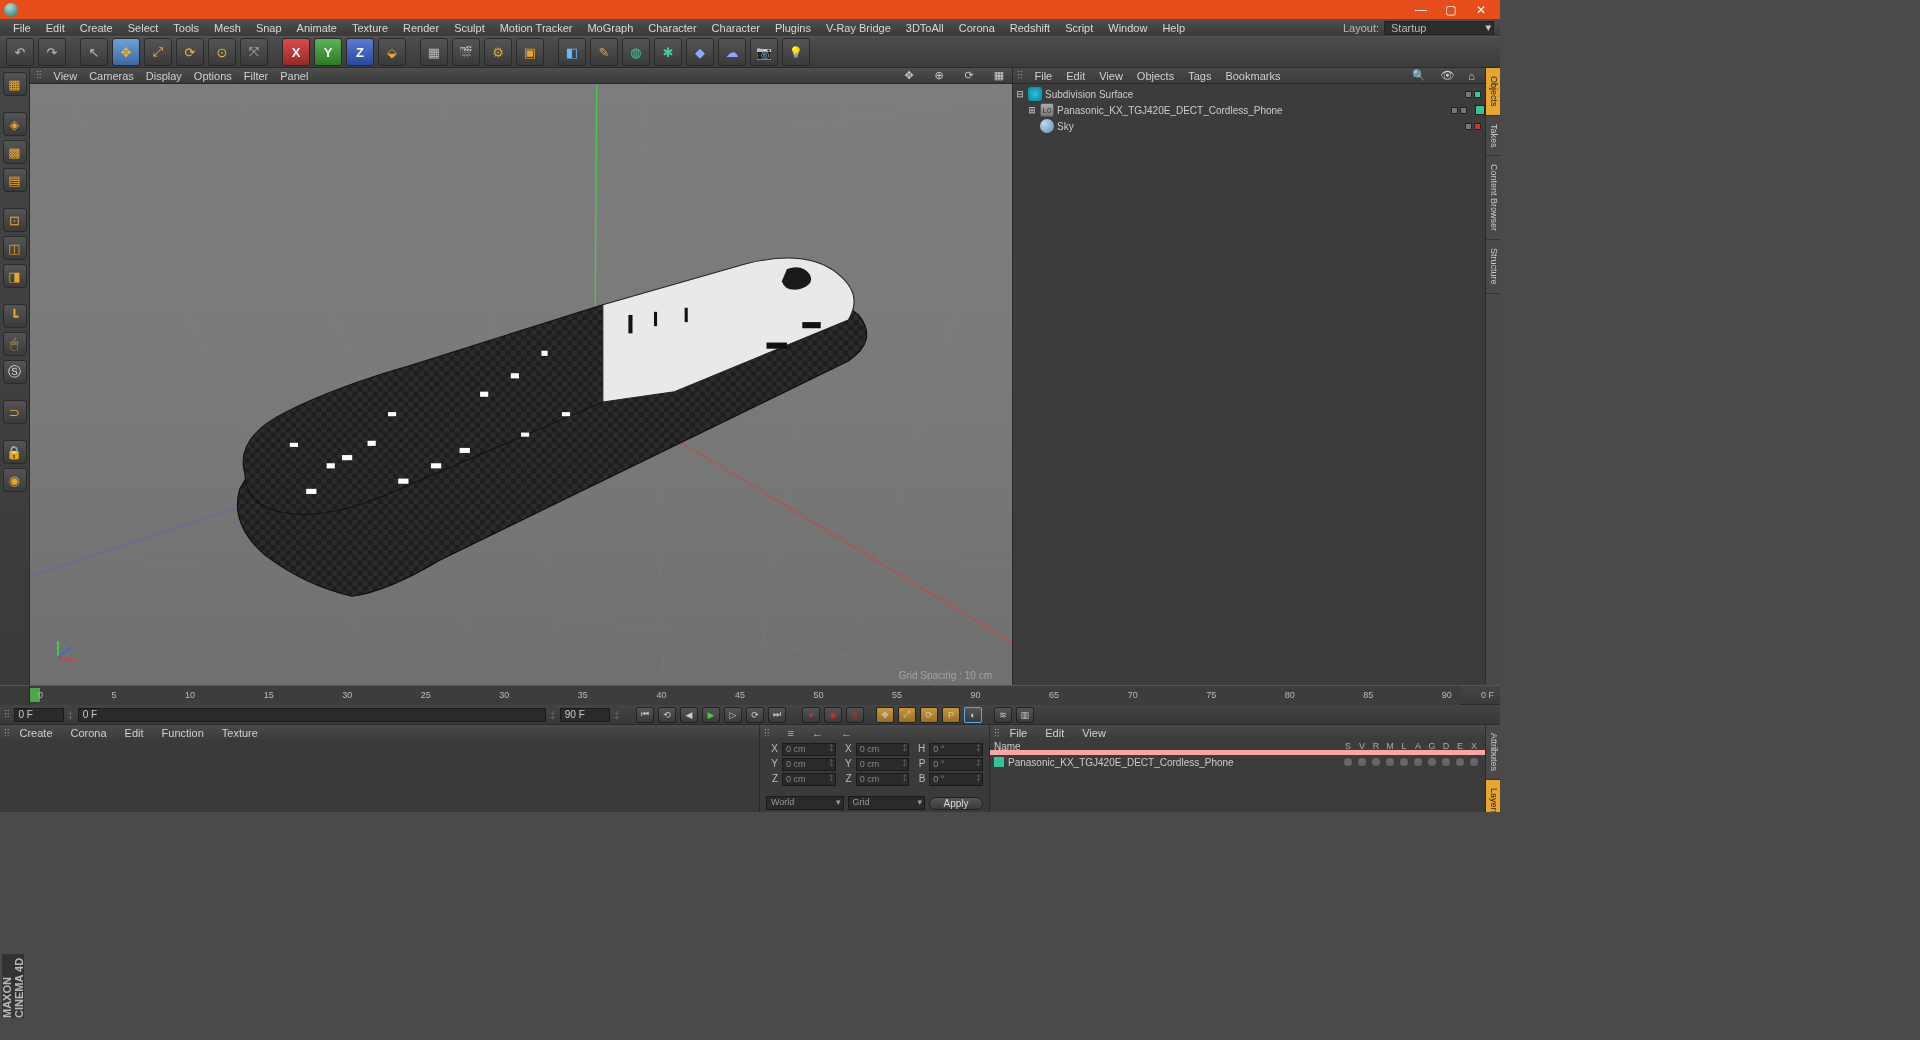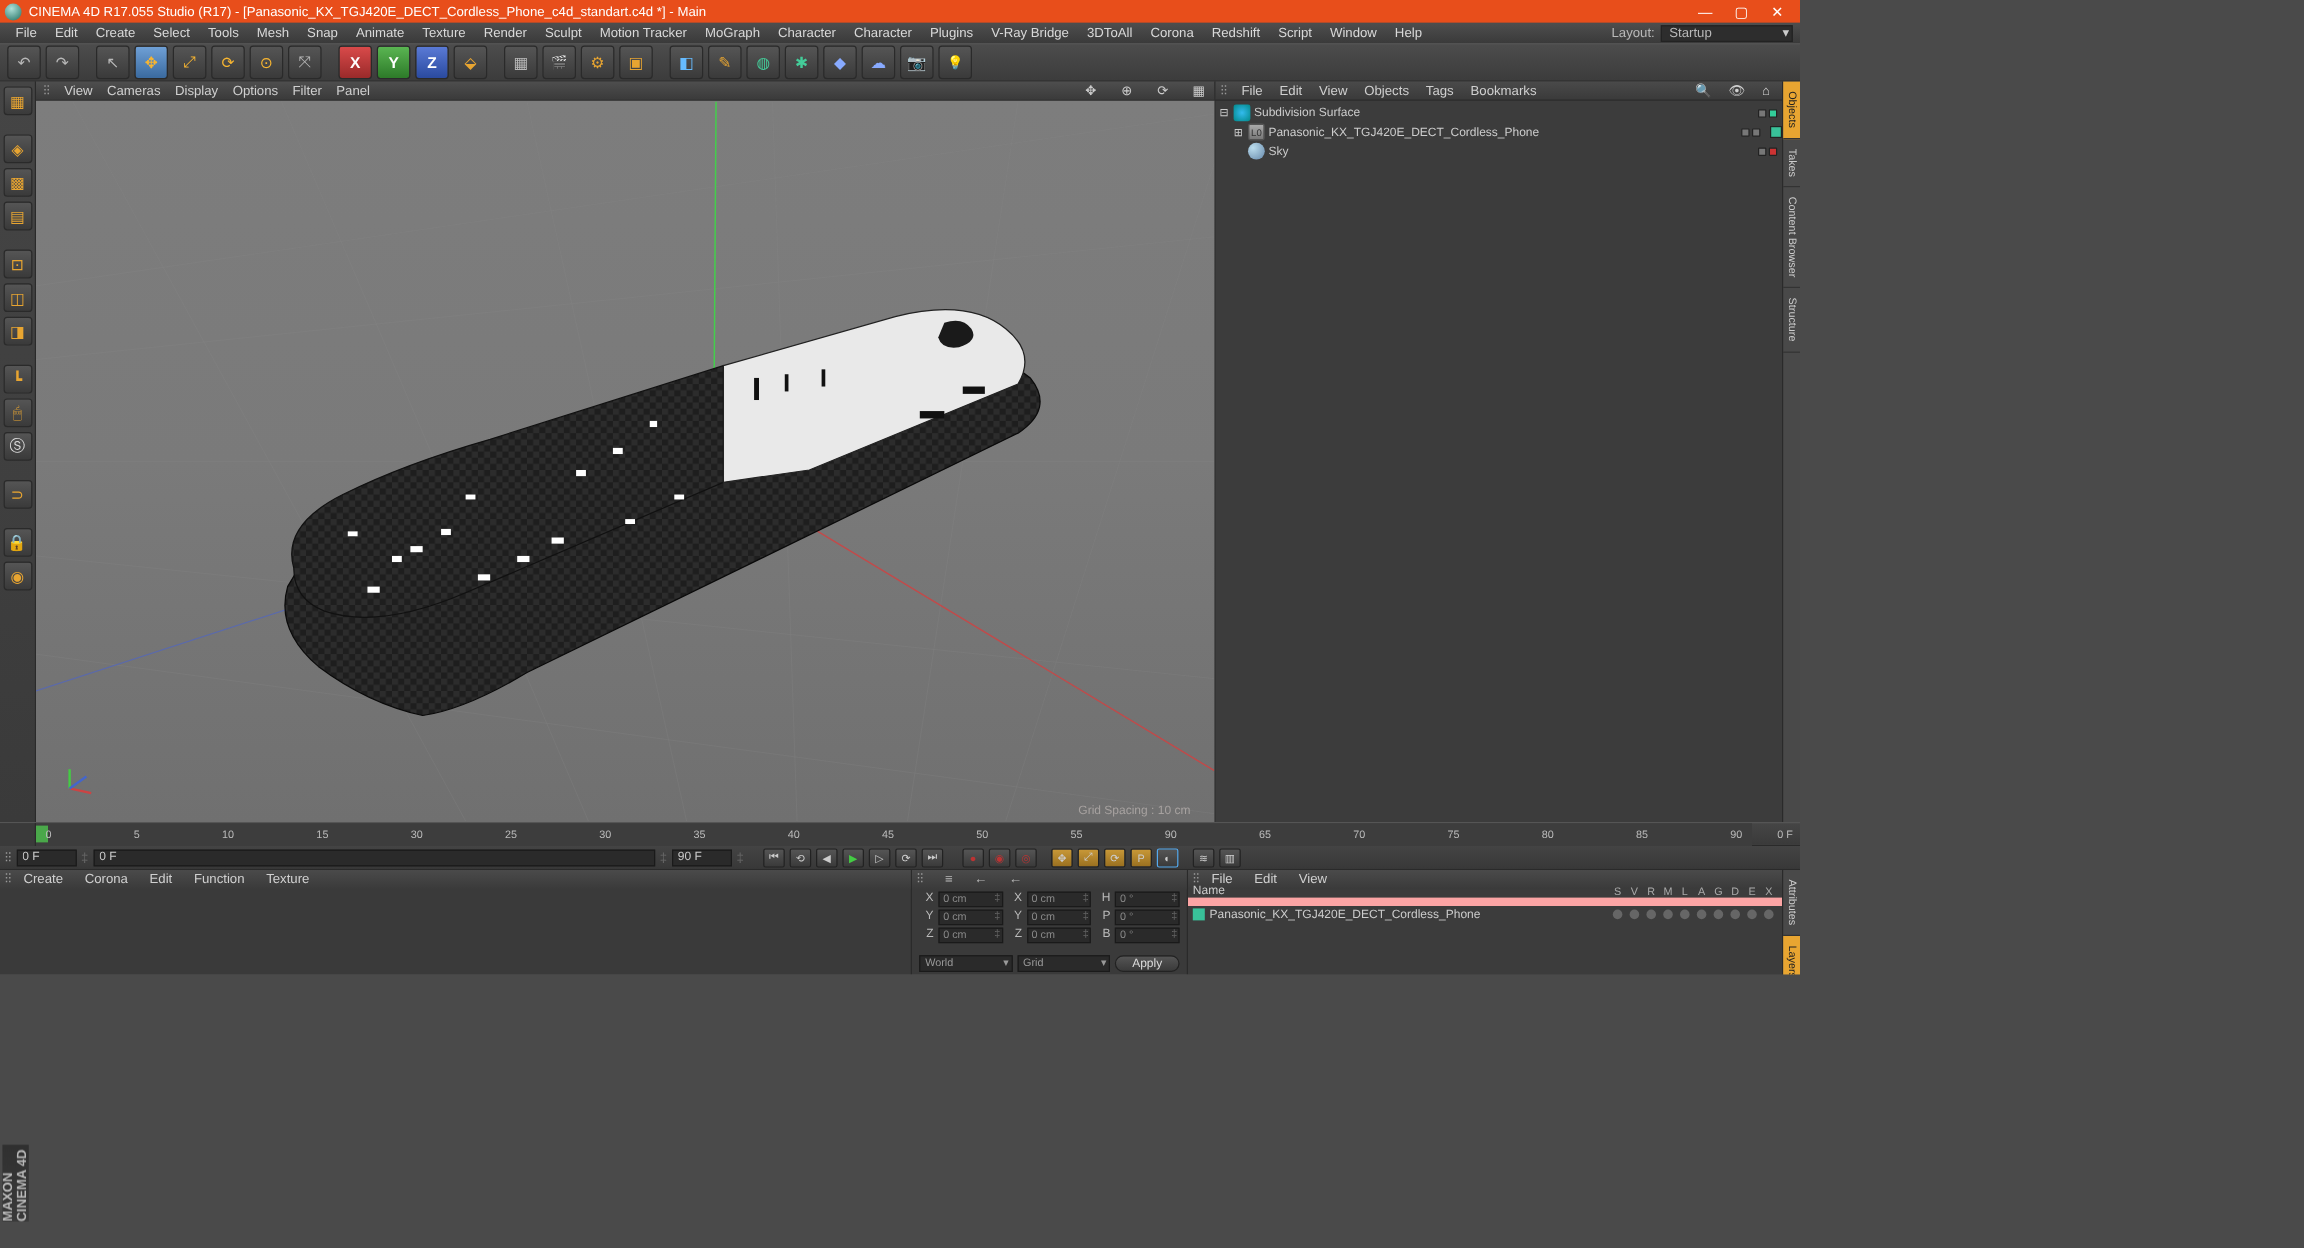--- a/index.html
+++ b/index.html
@@ -82,29 +82,29 @@
 .mat-tabs .mtab { padding:0 8px; color:#d0d0d0; cursor:pointer; }
 .mat-body { flex:1; background:#3c3c3c; padding:4px; display:flex; align-items:flex-start; }
 .mat-ball { width:32px; height:32px; border-radius:50%; background:radial-gradient(circle at 30% 25%,#888,#1a1a1a 70%); border:1px solid #222; }
 .mat-label { font-size:9px; color:#000; background:#e8a531; padding:0 2px; margin-top:2px; }
 .coord-panel { width:230px; background:#3a3a3a; border-right:1px solid #2a2a2a; display:flex; flex-direction:column; }
 .coord-tabs { height:16px; background:linear-gradient(#4a4a4a,#3a3a3a); display:flex; align-items:center; padding:0 4px; gap:18px; color:#999; }
 .coord-body { flex:1; padding:2px 6px; display:grid; grid-template-columns:12px 1fr 12px 1fr 12px 1fr; gap:2px 4px; align-content:start; }
 .coord-body .clbl { color:#bbb; font-size:10px; text-align:right; }
 .coord-body .cfield { background:#2a2a2a; border:1px solid #1a1a1a; height:13px; padding:0 3px; color:#888; font-size:9px; position:relative;}
 .coord-body .cfield::after { content:"‡"; position:absolute; right:1px; top:-1px; color:#666;}
-.coord-footer { height:17px; display:flex; gap:4px; padding:1px 6px 2px; }
+.coord-footer { height:17px; display:flex; gap:4px; padding:1px 6px 2px;align-items:flex-end; }
 .csel { flex:1; background:#2a2a2a; border:1px solid #1a1a1a; height:14px; color:#999; font-size:9px; padding:0 4px; position:relative;}
 .csel::after{content:"▾"; position:absolute; right:2px; top:0;}
 .cbtn { width:54px; background:linear-gradient(#555,#3a3a3a); border:1px solid #222; border-radius:7px; color:#ddd; font-size:10px; display:flex; align-items:center; justify-content:center; cursor:pointer;}
 .attr-panel { flex:1; background:#3a3a3a; display:flex; }
 .attr-main { flex:1; display:flex; flex-direction:column; }
 .attr-tabs { height:16px; background:linear-gradient(#4a4a4a,#3a3a3a); display:flex; align-items:center; padding:0 4px; gap:2px;}
 .attr-tabs .atab { padding:0 8px; color:#d0d0d0; cursor:pointer; }
-.attr-header { height:14px; background:#3c3c3c; display:flex; padding:0 4px; align-items:flex-end; border-bottom:7px solid #fca5a5;}
+.attr-header { height:14px; background:#3c3c3c; display:flex; padding:0 4px; align-items:flex-start; border-bottom:5px solid #fca5a5;}
 .attr-header .hname { flex:1; color:#ccc; font-size:10px; }
 .attr-header .hcol { width:14px; color:#aaa; font-size:9px; text-align:center; }
 .attr-body { flex:1; background:#3c3c3c; }
 .attr-row { display:flex; align-items:center; height:14px; padding:0 4px; }
 .attr-row .asq { width:10px; height:10px; background:#39c199; margin-right:4px; }
 .attr-row .aname { flex:1; color:#ccc; font-size:10px; }
 .attr-row .adot { width:8px; height:8px; border-radius:50%; background:#666; margin:0 3px; }
 .statusbar { height:15px; background:linear-gradient(#3d3d3d,#333); border-top:1px solid #222; display:flex; align-items:center; padding:0 6px; }
 .maxon-logo { position:fixed; left:2px; bottom:22px; width:22px; height:64px; writing-mode:vertical-rl; transform:rotate(180deg); font-size:9px; font-weight:bold; color:#888; display:flex; align-items:center; justify-content:center; background:linear-gradient(#3a3a3a,#303030);}
 .icon-cursor::before{content:"↖";}
@@ -116,21 +116,20 @@
 .icon-film::before{content:"🎬"; font-size:11px;}
 .icon-render::before{content:"▦";}
 .icon-light::before{content:"💡"; font-size:11px;}
 .icon-pen::before{content:"✎";}
 </style>
 </head>
 <body>
 
 <div class="titlebar">
   <div class="icon"></div>
-  <div class="title">CINEMA 4D R17.055 Studio (R17) - [Panasonic_KX_TGJ420E_DECT_Cordless_Phone_c4d_standart.c4d *] - Main</div>
   <div class="winbtns">
     <div class="winbtn">—</div>
     <div class="winbtn">▢</div>
     <div class="winbtn close">✕</div>
   </div>
 </div>
 
 <div class="menubar">
   <span class="mitem">File</span>
   <span class="mitem">Edit</span>

